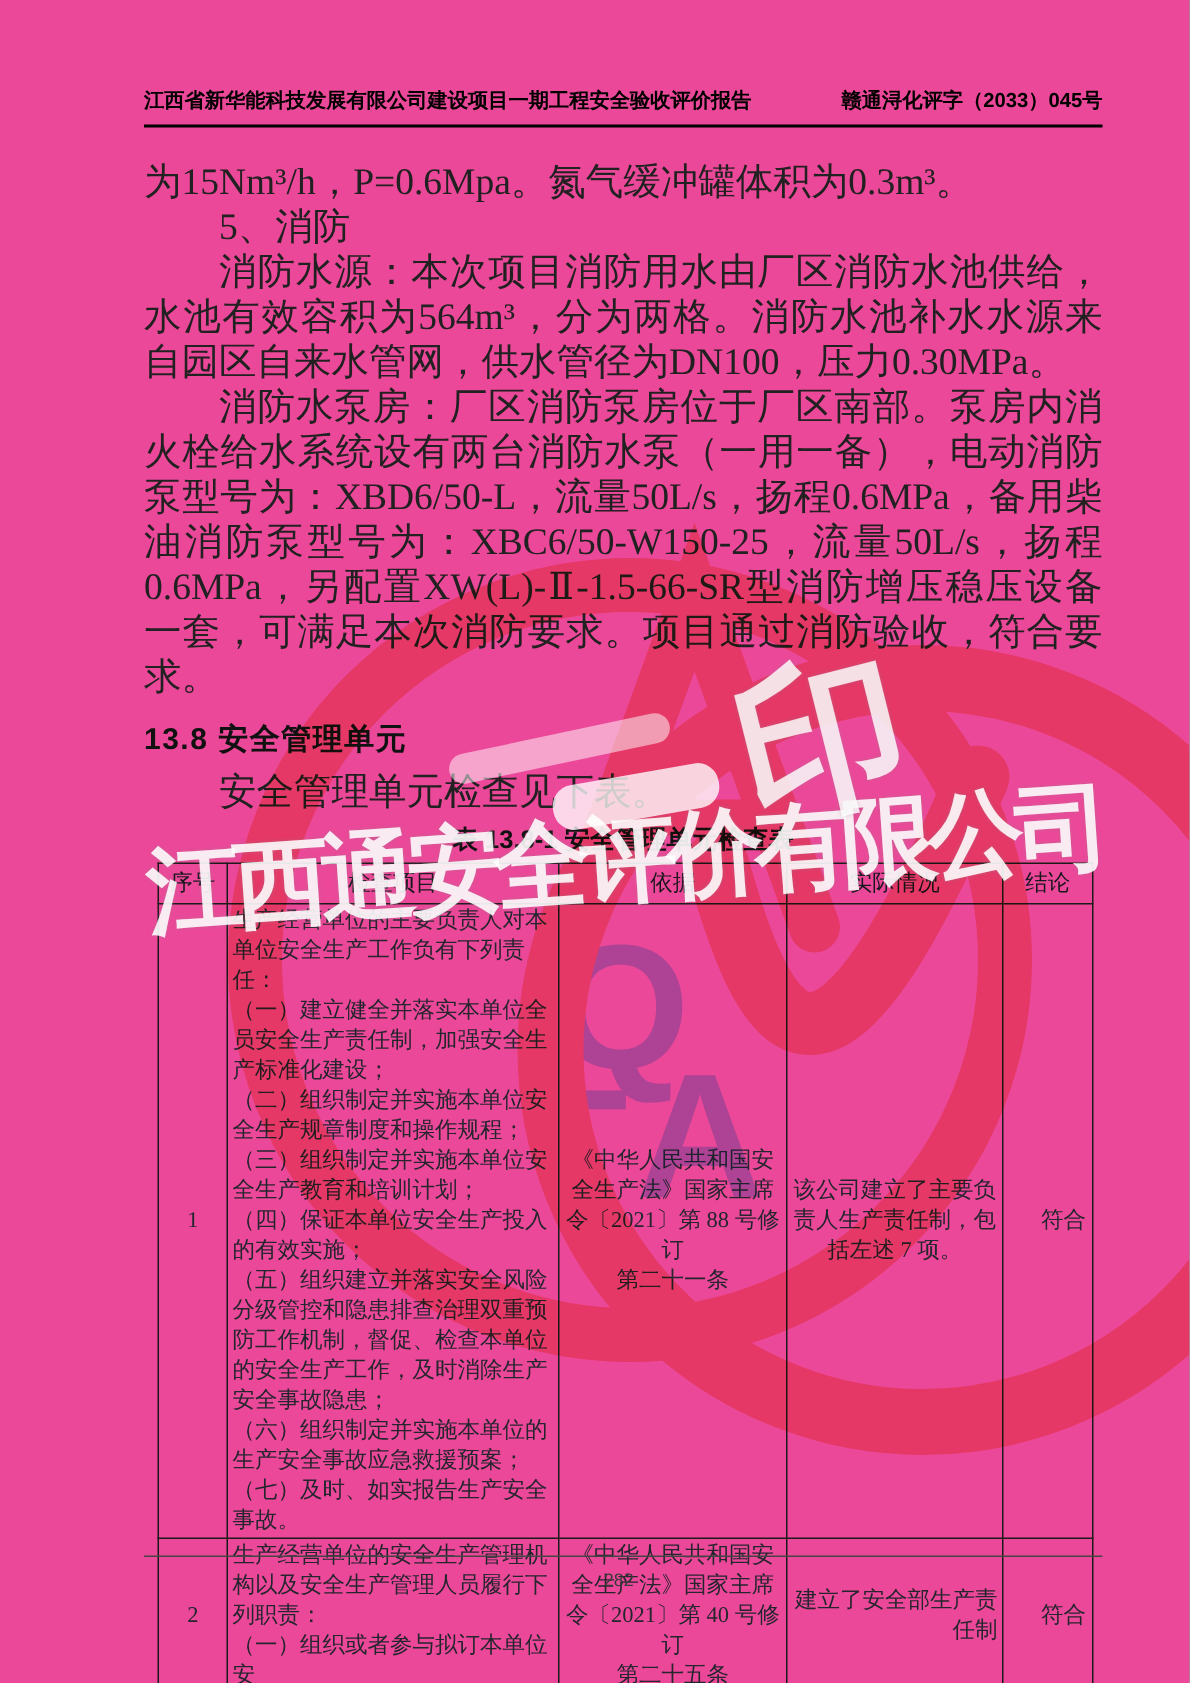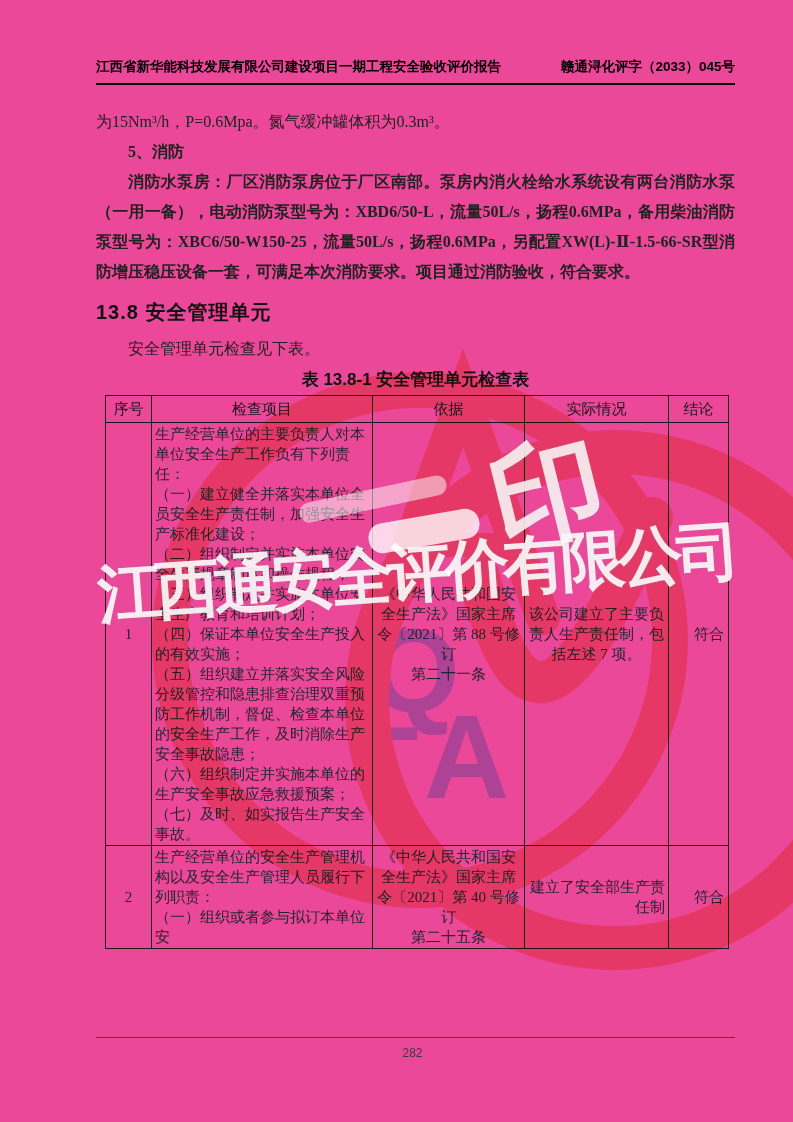--- a/index.html
+++ b/index.html
@@ -17,23 +17,23 @@
   }
   
   .doc-header{
     display:flex;justify-content:space-between;align-items:flex-end;
     margin-top:58px;padding-bottom:7px;
     border-bottom:2px solid #000;
     font-size:13.5px;font-weight:bold;color:#000;
     font-family:"Liberation Sans","DejaVu Sans",sans-serif;
   }
   
-  .body-text{font-size:16px;line-height:30px;text-align:justify;color:#212121;}
+  .body-text{font-size:25px;line-height:30px;text-align:justify;color:#212121;}
   .p1{margin:22px 0 0 0;}
-  .p{margin:0;font-weight:bold;}
+  .p{margin:0;}
   .indent{text-indent:2em;}
   .section-heading{
     margin:12px 0 0 0;font-size:20px;font-weight:bold;color:#111;
     font-family:"Liberation Sans","DejaVu Sans",sans-serif;
     letter-spacing:1px;
   }
   .intro{margin:8px 0 0 0;}
   .table-title{
     margin:4px 0 0 0;text-align:center;font-size:17px;font-weight:bold;color:#111;
     line-height:24px;
@@ -109,20 +109,21 @@
 
   <div class="content">
 
     <div class="doc-header">
       <span>江西省新华能科技发展有限公司建设项目一期工程安全验收评价报告</span>
       <span>赣通浔化评字（2033）045号</span>
     </div>
 
     <p class="body-text p1">为15Nm³/h，P=0.6Mpa。氮气缓冲罐体积为0.3m³。</p>
     <p class="body-text p indent">5、消防</p>
+    <p class="body-text p indent">消防水源：本次项目消防用水由厂区消防水池供给，水池有效容积为564m³，分为两格。消防水池补水水源来自园区自来水管网，供水管径为DN100，压力0.30MPa。</p>
     <p class="body-text p indent">消防水泵房：厂区消防泵房位于厂区南部。泵房内消火栓给水系统设有两台消防水泵（一用一备），电动消防泵型号为：XBD6/50-L，流量50L/s，扬程0.6MPa，备用柴油消防泵型号为：XBC6/50-W150-25，流量50L/s，扬程0.6MPa，另配置XW(L)-Ⅱ-1.5-66-SR型消防增压稳压设备一套，可满足本次消防要求。项目通过消防验收，符合要求。</p>
 
     <h2 class="section-heading">13.8 安全管理单元</h2>
     <p class="body-text intro indent">安全管理单元检查见下表。</p>
 
     <p class="table-title">表 13.8-1 安全管理单元检查表</p>
 
     <table class="check-table">
       <colgroup>
         <col class="c-no">

